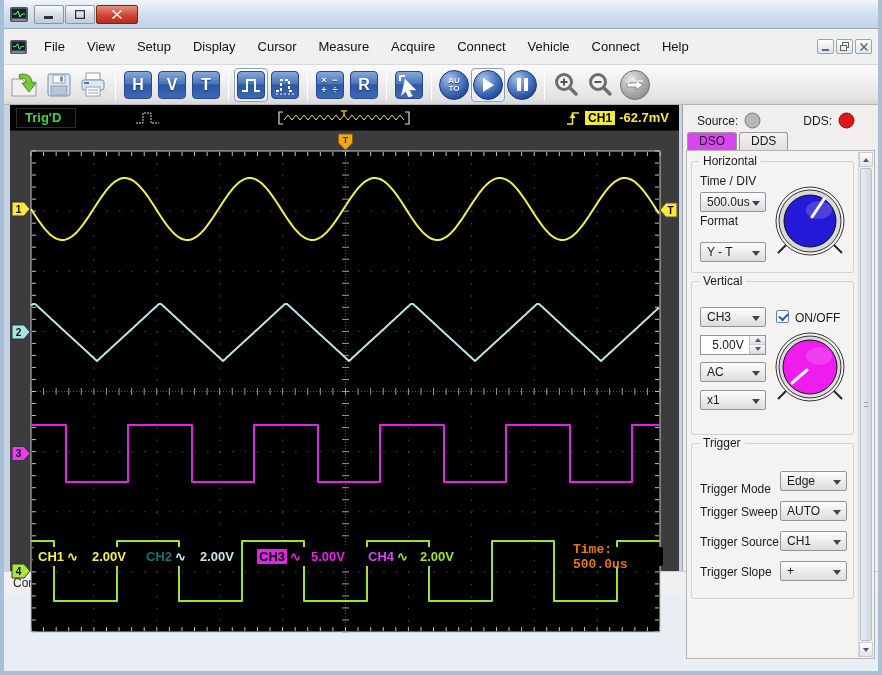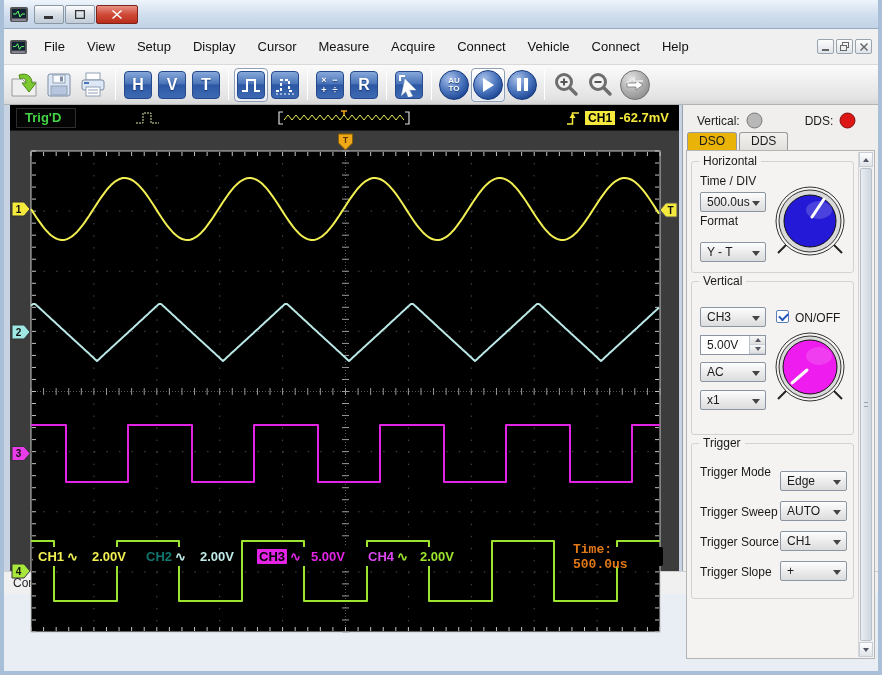--- a/index.html
+++ b/index.html
@@ -44,26 +44,26 @@
   .readout-row { position:absolute; left:0; bottom:5px; width:100%; height:19px; }
   .readout { position:absolute; height:19px; background:#000; border-radius:2px; display:flex; align-items:center; font-size:13px; font-weight:bold; padding:0 5px; gap:3px; }
   .ro-badge { color:#000 !important; padding:0 2px; border-radius:1px; }
 
   
   .panel { flex:1; margin-left:3px; background:#f0efed; border-left:1px solid #9aa3ad; position:relative; font-size:12px; color:#1a1a1a; }
   .connect-row { height:27px; display:flex; align-items:center; padding:4px 10px 0 14px; gap:6px; }
   .led { width:17px; height:17px; }
   .tabs { display:flex; margin-left:4px; height:18px; }
   .tab { padding:1px 11px 0 11px; border:1px solid #9a9a9a; border-bottom:none; border-radius:3px 3px 0 0; background:linear-gradient(#f2f1ef,#e2e0dc); margin-right:2px; }
-  .tab.active { background:#eab308; position:relative; top:0px; font-weight:normal; box-shadow:0 1px 0 #fbfaf9; }
+  .tab.active { background:#d946ef; position:relative; top:0px; font-weight:normal; box-shadow:0 1px 0 #fbfaf9; }
   .content { position:absolute; left:3px; right:3px; top:45px; height:509px; border:1px solid #b4b4b4; background:#f4f3f1; }
   .grp { position:absolute; left:4px; right:20px; border:1px solid #d2d2d2; border-radius:3px; }
   .grp-label { position:absolute; top:-8px; left:7px; background:#f4f3f1; padding:0 4px; }
   .grp-horizontal { top:10px; height:112px; }
-  .grp-vertical { top:130px; height:154px; }
+  .grp-vertical { top:130px; height:154px;text-align:center; }
   .grp-trigger { top:292px; height:156px; }
   .flabel { position:absolute; left:8px; }
   .combo { position:absolute; left:8px; width:66px; height:20px; border:1px solid #8a96a2; border-radius:2px; background:linear-gradient(#fdfdfd,#e9e9e9 60%,#dcdcdc); display:flex; align-items:center; padding:0 18px 0 6px; }
   .combo .arr { position:absolute; right:5px; top:8px; width:0; height:0; border-left:4px solid transparent; border-right:4px solid transparent; border-top:5px solid #444; }
   .knob { position:absolute; }
   .spinner { position:absolute; left:8px; width:66px; height:20px; border:1px solid #8a96a2; background:#fff; display:flex; }
   .spin-val { flex:1; padding:2px 0 0 6px; }
   .spin-btns { width:16px; display:flex; flex-direction:column; border-left:1px solid #b9c2cc; }
   .spin-btn { flex:1; background:linear-gradient(#f8f8f8,#dfdfdf); display:flex; align-items:center; justify-content:center; border-bottom:1px solid #c9d0d8; }
   .tri-up { width:0; height:0; border-left:3px solid transparent; border-right:3px solid transparent; border-bottom:4px solid #556; }
@@ -653,21 +653,21 @@
           </div>
           <div class="readout" style="left:558px;width:95px;justify-content:center">
             <span style="color: rgb(224, 120, 24); font-family: Liberation Mono, monospace;">Time: 500.0us</span>
           </div>
         </div>
       </div>
     </div>
 
     <div class="panel">
       <div class="connect-row">
-        <span>Vertical:</span>
+        <span>Source:</span>
         <svg class="led" viewBox="0 0 17 17">
             <circle cx="8.5" cy="8.5" r="7.5" stroke="#777" fill="#b8b8b8"></circle>
           </svg>
         <span style="margin-left:36px">DDS:</span>
         <svg class="led" viewBox="0 0 17 17">
             <circle cx="8.5" cy="8.5" r="7.5" stroke="#801010" fill="#dd1616"></circle>
           </svg>
       </div>
       <div class="tabs">
         <div class="tab active">DSO</div>
@@ -731,21 +731,21 @@
             <circle r="34" fill="none" stroke="#333"></circle>
               <circle r="31" fill="#d9d9d9" stroke="#333"></circle>
             <circle r="27" stroke="#111" fill="#ee1cee"></circle>
             <ellipse cx="9" cy="-11" rx="13" ry="9" fill="#ffffff" opacity="0.15"></ellipse>
             <line x1="-3" y1="3" x2="-18" y2="16" stroke="#fff" stroke-width="3" stroke-linecap="round"></line>
           </svg>
         </div>
 
         <div class="grp grp-trigger">
           <span class="grp-label">Trigger</span>
-          <span class="flabel" style="top:21px">Trigger Mode</span>
+          <span class="flabel" style="top:38px">Trigger Mode</span>
           <div class="combo trig-grp-combo" style="top:27px">
               <span>Edge</span>
               <span class="arr"></span>
             </div>
           <span class="flabel" style="top:61px">Trigger Sweep</span>
           <div class="combo trig-grp-combo" style="top:57px">
               <span>AUTO</span>
               <span class="arr"></span>
             </div>
           <span class="flabel" style="top:91px">Trigger Source</span>

